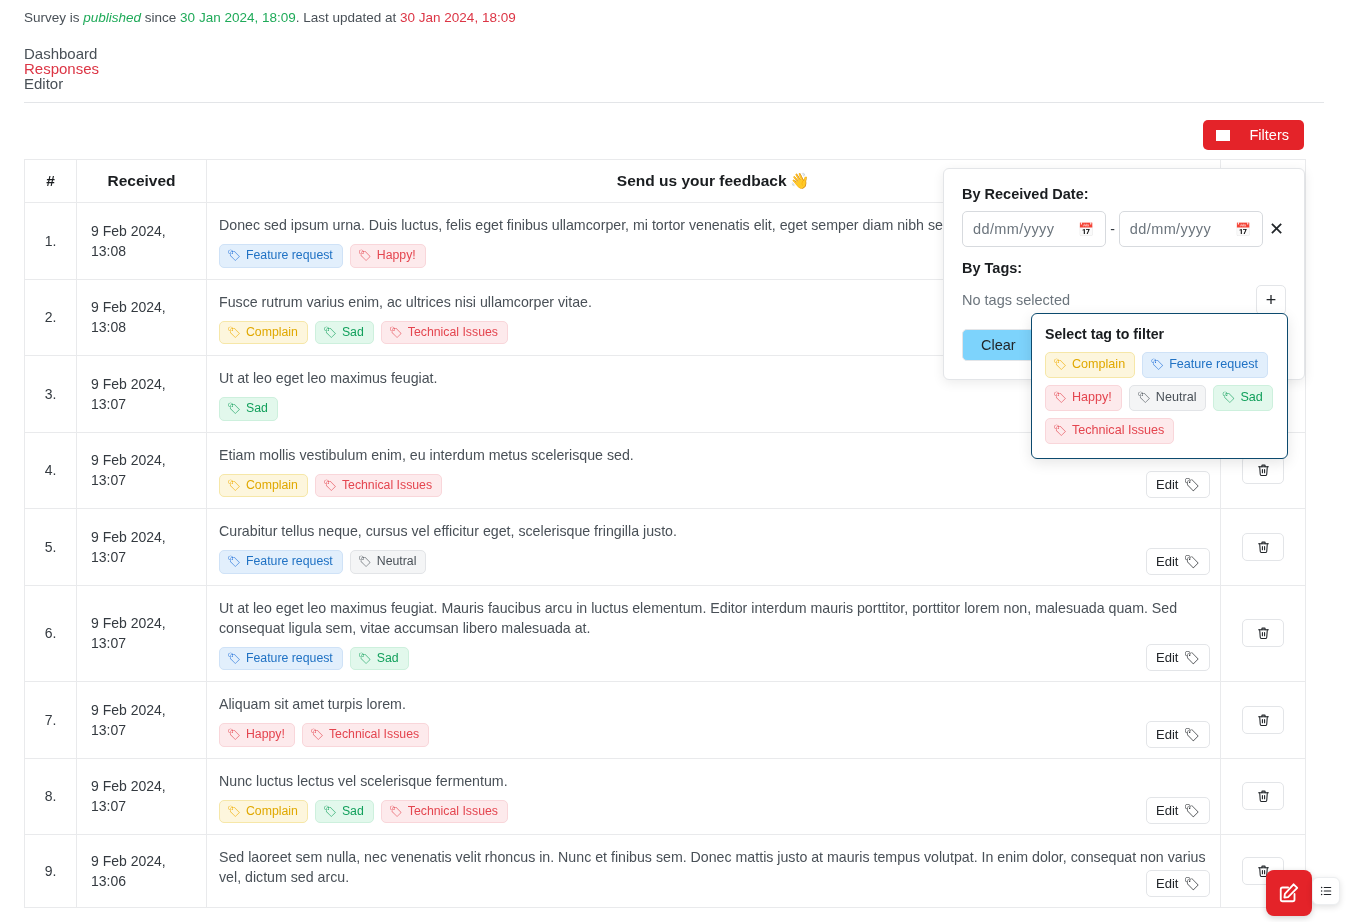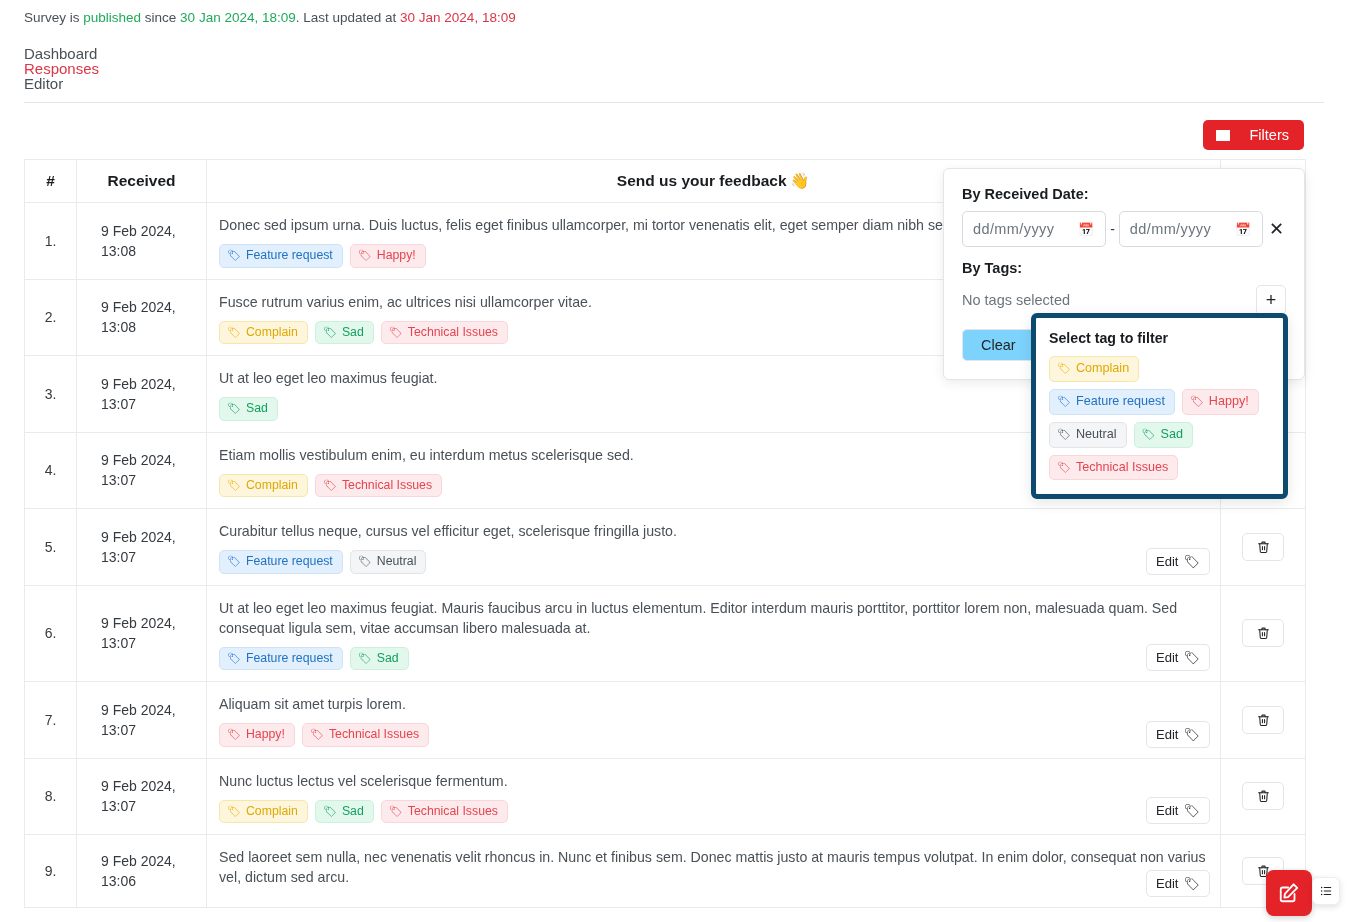--- a/index.html
+++ b/index.html
@@ -20,21 +20,21 @@
     font-weight: bold;
     letter-spacing: -0.2px;
     color: #1a1d20;
     margin: 0 0 9px 0;
   }
   .status-line {
     font-size: 13.5px;
     color: #495057;
     margin: 0 0 21px 0;
   }
-  .status-published { color: #1faa59; }
+  .status-published { color: #1faa59; font-style: italic; }
   .status-date-green { color: #1faa59; }
   .status-date-red { color: #dc3545; }
 
   
   .tabs {
     display: flex;
     gap: 0;
     border-bottom: 1px solid #e3e5e8;
     margin: 0 0 0 0;
     padding: 0 0 11px 0;
@@ -107,21 +107,21 @@
   .col-del  { width: 85px; }
 
   td.num {
     text-align: center;
     font-size: 14px;
     color: #343a40;
   }
   td.date {
     font-size: 14px;
     color: #343a40;
-    padding-left: 24px;
+    padding-left: 14px;
     line-height: 20px;
   }
   td.body { padding: 12px 10px 11px 12px; position: relative; }
   td.del  { text-align: center; }
 
   .body-text {
     font-size: 14.2px;
     line-height: 20px;
     color: #495057;
     margin: 0 0 9px 0;
@@ -263,21 +263,21 @@
     font-family: "Liberation Sans", sans-serif;
   }
 
   
   .tag-picker {
     position: absolute;
     left: 1031px;
     top: 313px;
     width: 257px;
     background: #fff;
-    border: 5px solid #0c4a6e;
+    border: 1px solid #0c4a6e;
     border-radius: 6px;
     box-shadow: 0 4px 14px rgba(0,0,0,0.10);
     padding: 12px 13px 14px 13px;
     z-index: 35;
   }
   .tp-title {
     font-size: 14.2px;
     font-weight: bold;
     color: #1a1d20;
     margin: 0 0 10px 0;

